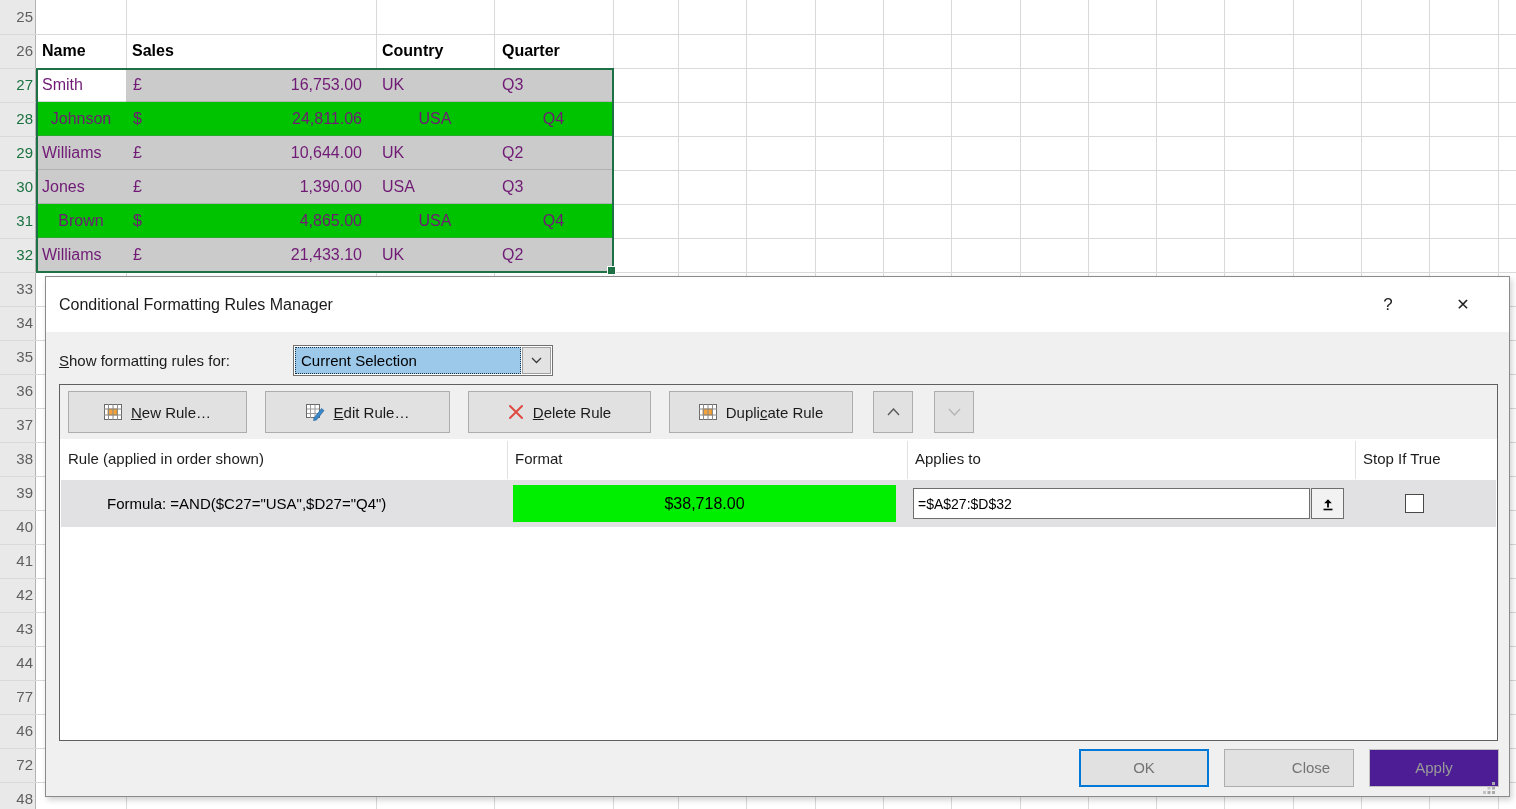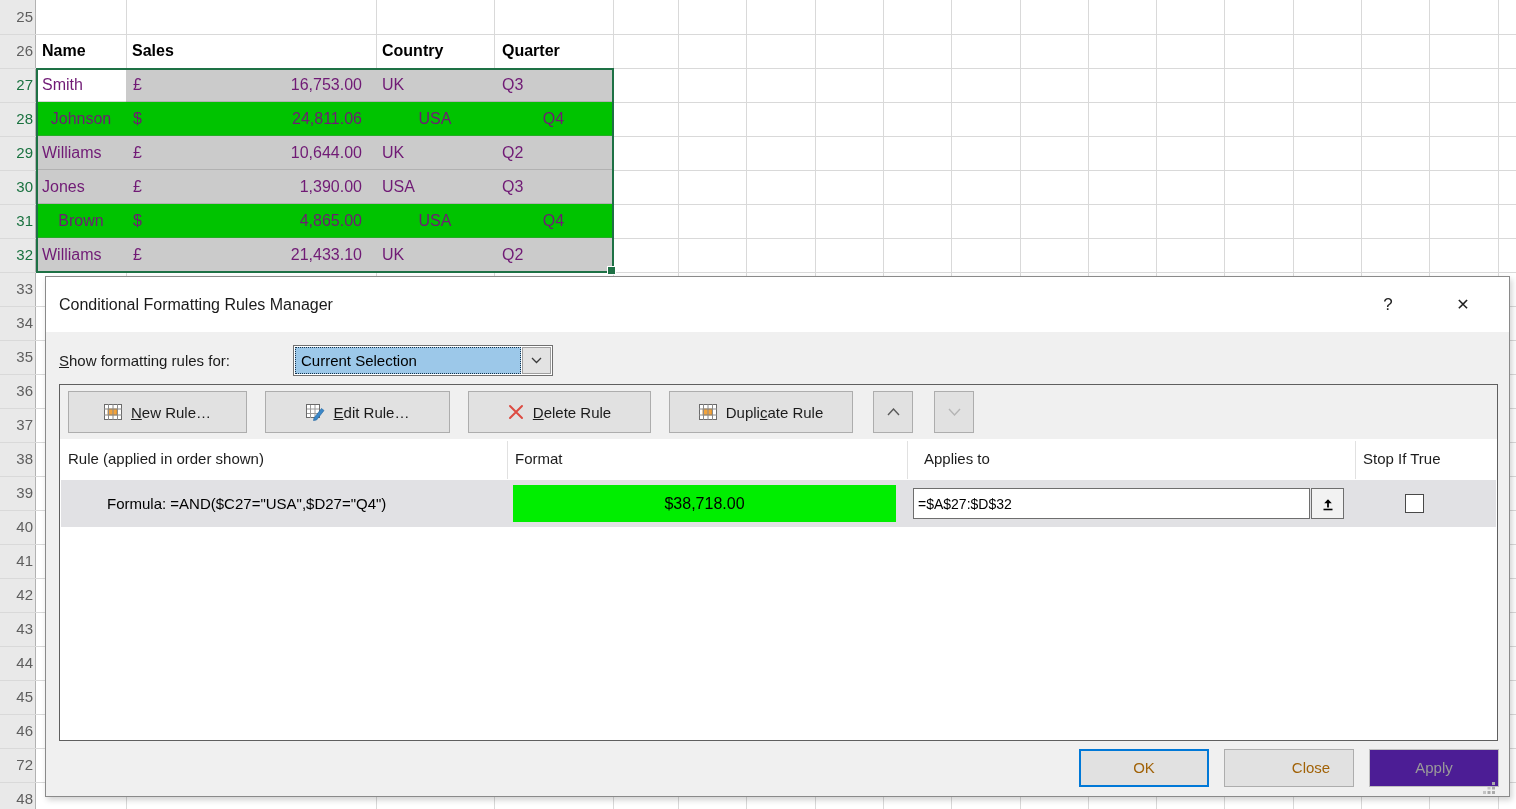--- a/index.html
+++ b/index.html
@@ -53,31 +53,31 @@
   .tbtn { position:absolute; top:6px; height:42px; background:#e1e1e1; border:1px solid #adadad; display:flex; align-items:center; justify-content:center; gap:9px; font-size:15px; color:#1b1b1b; cursor:default; }
   .tbtn svg { flex:0 0 auto; }
   .btn-new { left:8px; width:179px; }
   .btn-edit { left:205px; width:185px; }
   .btn-del { left:408px; width:183px; }
   .btn-dup { left:609px; width:184px; }
   .btn-up { left:813px; width:40px; }
   .btn-down { left:874px; width:40px; }
 
   .list-head { position:absolute; top:54px; height:40px; line-height:40px; font-size:15px; color:#1c1c1c; white-space:nowrap; }
-  .lh-rule { left:8px; } .lh-format { left:455px; } .lh-applies { left:855px;margin-left:9px; } .lh-stop { left:1303px; }
+  .lh-rule { left:8px; } .lh-format { left:455px; } .lh-applies { left:855px; } .lh-stop { left:1303px; }
   .hdiv { position:absolute; top:56px; height:38px; width:1px; background:#e1e1e1; }
 
   .rule-row { position:absolute; left:1px; right:1px; top:95px; height:47px; background:#e1e1e4; }
   .rule-desc { position:absolute; left:46px; top:0; height:47px; line-height:47px; font-size:15px; color:#000; white-space:nowrap; }
   .fmt-swatch { position:absolute; left:452px; top:5px; width:383px; height:37px; background:#00ee00; text-align:center; line-height:37px; font-size:16px; color:#000; }
   .applies-input { position:absolute; left:852px; top:8px; width:397px; height:31px; background:#fff; border:1px solid #6e6e6e; font-size:14px; font-family:"Liberation Sans", sans-serif; padding:12px 4px; color:#000; }
   .collapse-btn { position:absolute; left:1250px; top:8px; width:33px; height:31px; background:#f2f2f2; border:1px solid #6e6e6e; display:flex; align-items:center; justify-content:center; }
   .stop-check { position:absolute; left:1344px; top:14px; width:19px; height:19px; background:#fff; border:1px solid #494949; }
 
-  .fbtn { position:absolute; top:472px; width:130px; height:38px; background:#e1e1e1; border:1px solid #adadad; font-size:15px; color:#a16207; text-align:center; line-height:36px; cursor:default; }
+  .fbtn { position:absolute; top:472px; width:130px; height:38px; background:#e1e1e1; border:1px solid #adadad; font-size:15px; color:#737373; text-align:center; line-height:36px; cursor:default; }
   .btn-ok { left:1033px; border:2px solid #0078d7; line-height:34px; }
   .btn-close { left:1178px;padding-left:44px; }
   .btn-apply { left:1323px; background:#4c1d95; border-color:#c0c0c0; color:#9a9a9a; }
   .grip { position:absolute; left:1437px; top:503px; }
 </style>
 </head>
 <body>
 
 <div class="screen">
 
@@ -140,21 +140,21 @@
         <div class="rownum" style="top: 340px;">35</div>
         <div class="rownum" style="top: 374px;">36</div>
         <div class="rownum" style="top: 408px;">37</div>
         <div class="rownum" style="top: 442px;">38</div>
         <div class="rownum" style="top: 476px;">39</div>
         <div class="rownum" style="top: 510px;">40</div>
         <div class="rownum" style="top: 544px;">41</div>
         <div class="rownum" style="top: 578px;">42</div>
         <div class="rownum" style="top: 612px;">43</div>
         <div class="rownum" style="top: 646px;">44</div>
-        <div class="rownum" style="top: 680px;">45</div>
+        <div class="rownum" style="top: 680px;">77</div>
         <div class="rownum" style="top: 714px;">46</div>
         <div class="rownum" style="top: 748px;">72</div>
         <div class="rownum" style="top: 782px;">48</div>
       </div>
 
 
     <div>
       <span class="colhead" style="left:42px">Name</span>
       <span class="colhead" style="left:132px">Sales</span>
       <span class="colhead" style="left:382px">Country</span>

